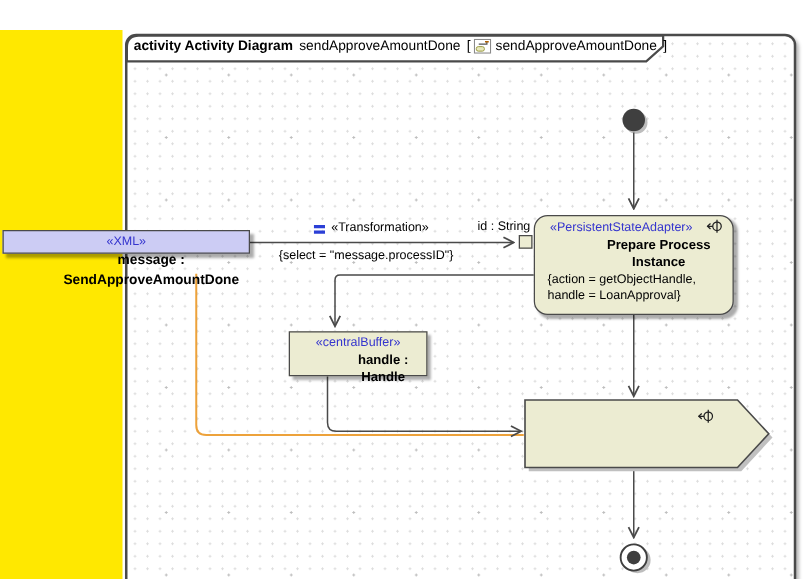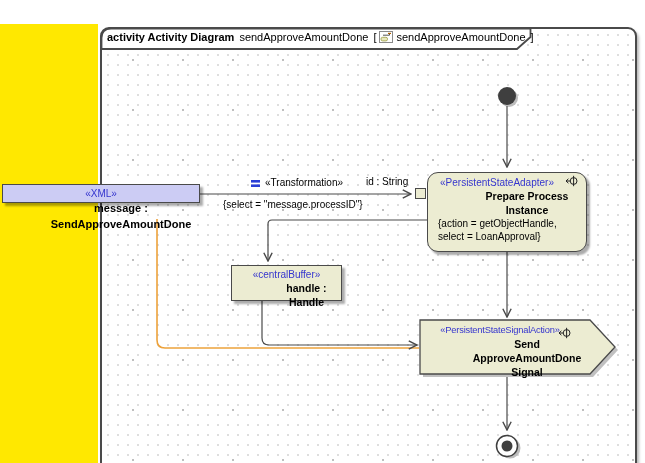--- a/index.html
+++ b/index.html
@@ -99,53 +99,48 @@
 
   <div class="node xml-node">
     <div class="stereo">«XML»</div>
     <div class="nname">message : SendApproveAmountDone</div>
   </div>
 
   <div class="node prepare-node">
     <div class="stereo" style="padding-right:20px">«PersistentStateAdapter»</div>
     <div class="nname">Prepare Process Instance</div>
     <div class="props">{action = getObjectHandle,</div>
-    <div class="props">select = LoanApproval}</div>
+    <div class="props">handle = LoanApproval}</div>
   </div>
   <span class="rake-icon" style="left:565px;top:151px">
     <svg width="13" height="12" viewBox="0 0 13 12">
       <circle cx="8.6" cy="6" r="3.4" fill="none" stroke="#222" stroke-width="1"></circle>
       <line x1="8.6" y1="0.8" x2="8.6" y2="11.2" stroke="#222" stroke-width="1"></line>
       <line x1="1" y1="6" x2="5.2" y2="6" stroke="#222" stroke-width="1"></line>
       <path d="M3.4,3.8 L1,6 L3.4,8.2" fill="none" stroke="#222" stroke-width="1"></path>
     </svg>
   </span>
 
   <div class="pin"></div>
 
   <span class="edge-label" style="left:251px;top:155px">
     <svg width="10" height="9" viewBox="0 0 10 9">
       <rect x="0" y="1" width="9" height="2.6" fill="#2B3FD6"></rect>
       <rect x="0" y="5.4" width="9" height="2.6" fill="#2B3FD6"></rect>
     </svg>
   </span>
   <span class="edge-label" style="left:265px;top:153px">«Transformation»</span>
-  <span class="edge-label" style="left:366px;top:152px">id : String</span>
+  <span class="edge-label" style="left:382px;top:152px">id : String</span>
   <span class="edge-label" style="left:223px;top:175px">{select = "message.processID"}</span>
 
   <div class="node buffer-node">
     <div class="stereo">«centralBuffer»</div>
     <div class="nname">handle : Handle</div>
   </div>
 
-  <div class="signal-text">
-    <div class="stereo" style="padding-right:14px">«PersistentStateSignalAction»</div>
-    <div class="nname">Send ApproveAmountDone</div>
-    <div class="nname">Signal</div>
-  </div>
   <span class="rake-icon" style="left:558px;top:303px">
     <svg width="13" height="12" viewBox="0 0 13 12">
       <circle cx="8.6" cy="6" r="3.4" fill="none" stroke="#222" stroke-width="1"></circle>
       <line x1="8.6" y1="0.8" x2="8.6" y2="11.2" stroke="#222" stroke-width="1"></line>
       <line x1="1" y1="6" x2="5.2" y2="6" stroke="#222" stroke-width="1"></line>
       <path d="M3.4,3.8 L1,6 L3.4,8.2" fill="none" stroke="#222" stroke-width="1"></path>
     </svg>
   </span>
 
 </div>

